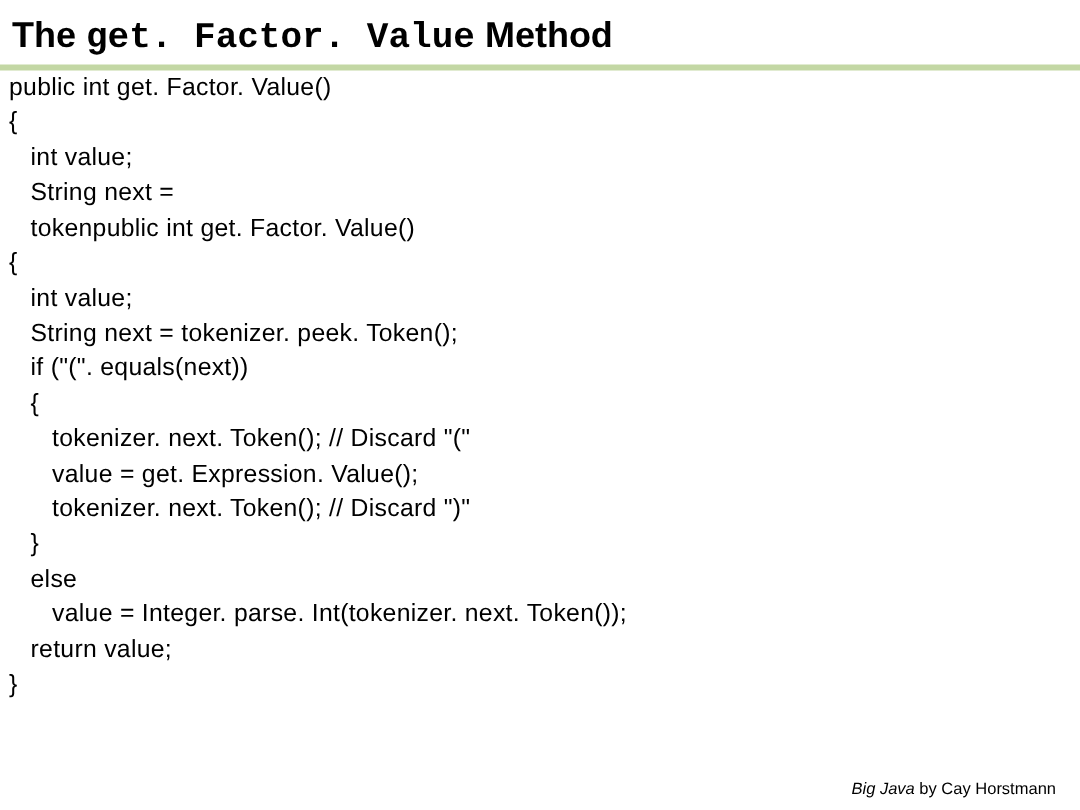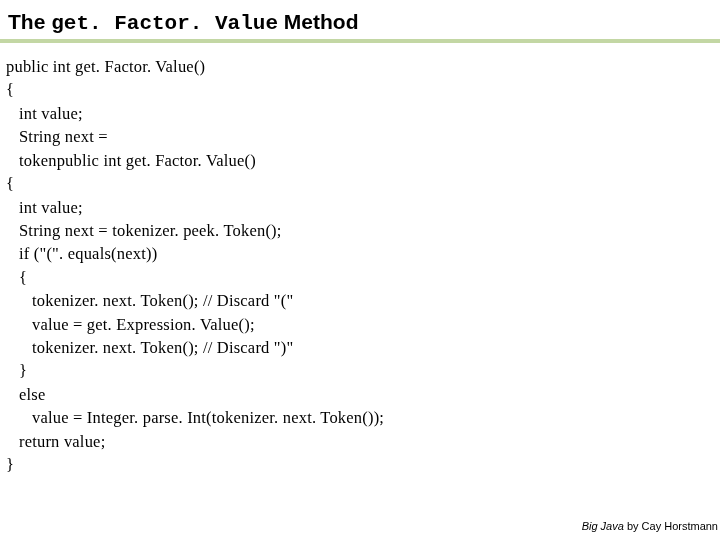--- a/index.html
+++ b/index.html
@@ -11,43 +11,43 @@
     font-family: Arial, Helvetica, sans-serif;
     overflow: hidden;
   }
   .slide {
     width: 720px;
     height: 540px;
     position: relative;
     box-sizing: border-box;
   }
   .title {
-    font-size: 21px;
+    font-size: 24px;
     font-weight: bold;
     color: #000;
     padding: 10px 8px 4px 8px;
     border-bottom: 4px solid #c3d7a4;
     font-family: Arial, Helvetica, sans-serif;
   }
   .title .mono {
     font-family: "Courier New", Courier, monospace;
     font-weight: bold;
   }
   .code {
-    font-family: Liberation Serif, serif;
+    font-family: Liberation Sans, sans-serif;
     font-size: 16.5px;
     line-height: 1.42;
     white-space: pre;
     color: #000;
-    padding: 12px 4px 0 6px;
+    padding: 0 4px 0 6px;
     letter-spacing: 0.2px;
   }
   .footer {
     position: absolute;
-    right: 2px;
+    right: 16px;
     bottom: 6px;
     font-size: 11px;
     color: #000;
     text-align: center;
     font-family: Arial, Helvetica, sans-serif;
     line-height: 1.25;
   }
   .footer .book {
     font-style: italic;
   }

